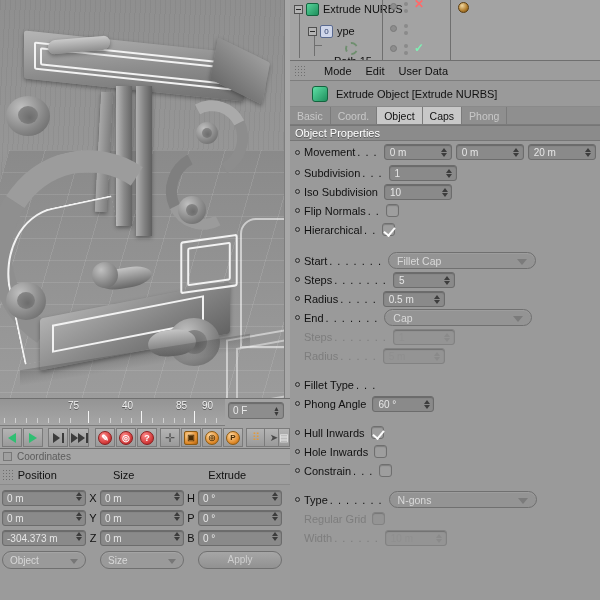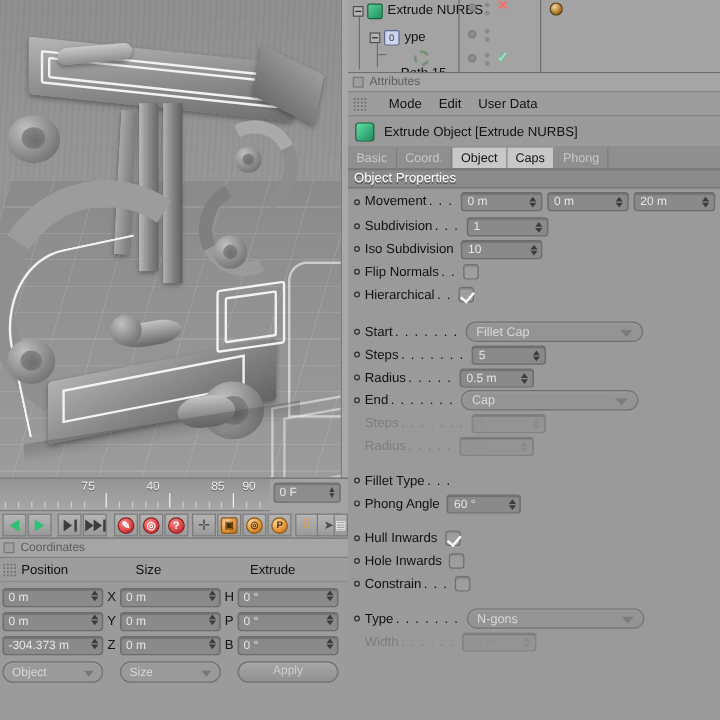--- a/index.html
+++ b/index.html
@@ -223,21 +223,21 @@
   }
   .attr-title {
     height:16px; background:#a5a5a5; border-bottom:1px solid #7e7e7e;
     display:flex; align-items:center; padding-left:4px; color:#5c5c5c; font-size:10px;
   }
   .attr-menu {
     height:20px; background:#9d9d9d; border-bottom:1px solid #7e7e7e;
     display:flex; align-items:center; padding-left:2px; gap:14px; font-size:11px; color:#111;
   }
   .attr-obj {
-    height:26px; display:flex; align-items:center; padding-left:6px; gap:8px;
+    height:26px; display:flex; align-items:center; padding-left:22px; gap:8px;
     background:#9a9a9a; border-bottom:1px solid #8a8a8a;
   }
   .obj-ico {
     width:16px;height:16px;border-radius:3px;
     background:linear-gradient(135deg,#5fe0a6,#1e8f5d);
     border:1px solid #14633e;
   }
   .attr-obj span { font-size:11px; color:#111; }
   .tabs {
     height:18px; display:flex; align-items:stretch; background:#8f8f8f;
@@ -627,24 +627,20 @@
       <div class="ckmark" style="left:24px; top:44px;">✓</div>
     </div>
 
     <div class="om-sep" style="left:92px;"></div>
     <div class="om-sep" style="left:160px;"></div>
     <div class="mat-ball" style="left:168px; top:2px;"></div>
   </div>
 
   <div class="attr">
 
-    <div class="attr-title">
-      <span class="tiny-box"></span>
-      <span>Attributes</span>
-    </div>
 
     <div class="attr-menu">
       <span class="grip"></span>
       <span>Mode</span>
       <span>Edit</span>
       <span>User Data</span>
     </div>
 
     <div class="attr-obj">
       <span class="obj-ico"></span>
@@ -850,20 +846,24 @@
     <div class="prop">
       <span class="bullet"></span>
       <span class="plabel">Type</span>
       <span class="dots-fill">. . . . . . .</span>
       <div class="combo" style="width:148px;margin-left:6px;">
         <span>N-gons</span>
         <span class="car"></span>
       </div>
     </div>
 
+    <div class="prop">
+      <span class="plabel dim">Regular Grid</span>
+      <div class="chk dim" style="margin-left:6px;"></div>
+    </div>
 
     <div class="prop">
       <span class="plabel dim">Width</span>
       <span class="dots-fill" style="color:#7d7d7d;">. . . . . .</span>
       <div class="nfield dim" style="width:62px;margin-left:6px;">
         <span>10 m</span>
         <span class="arrows">
             <span class="ar-up" style="border-bottom-color:#8a8a8a;"></span>
             <span class="ar-dn" style="border-top-color:#8a8a8a;"></span>
           </span>

